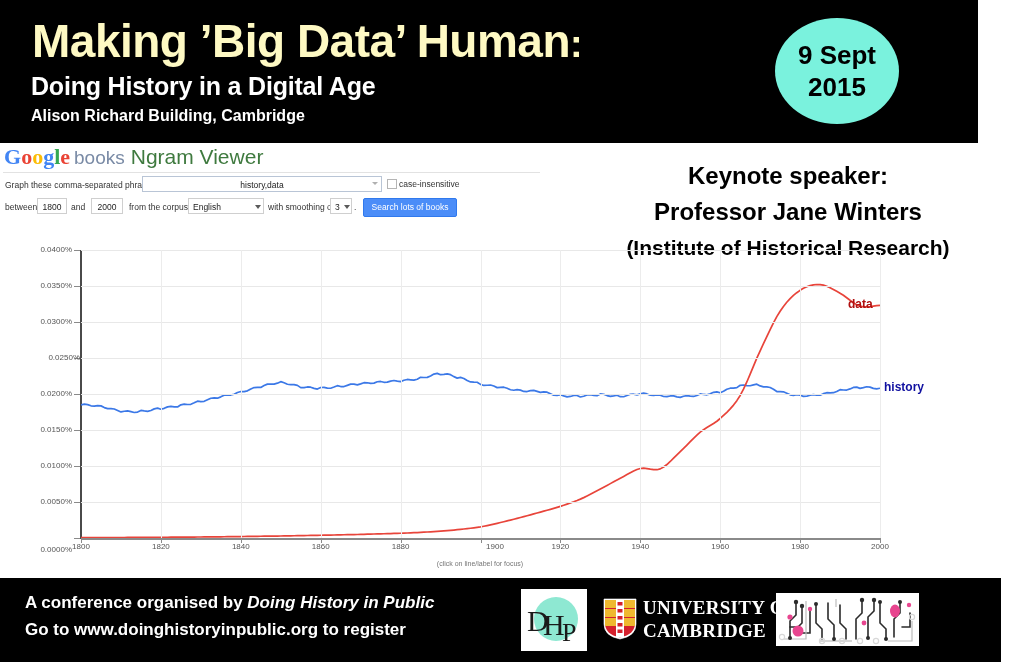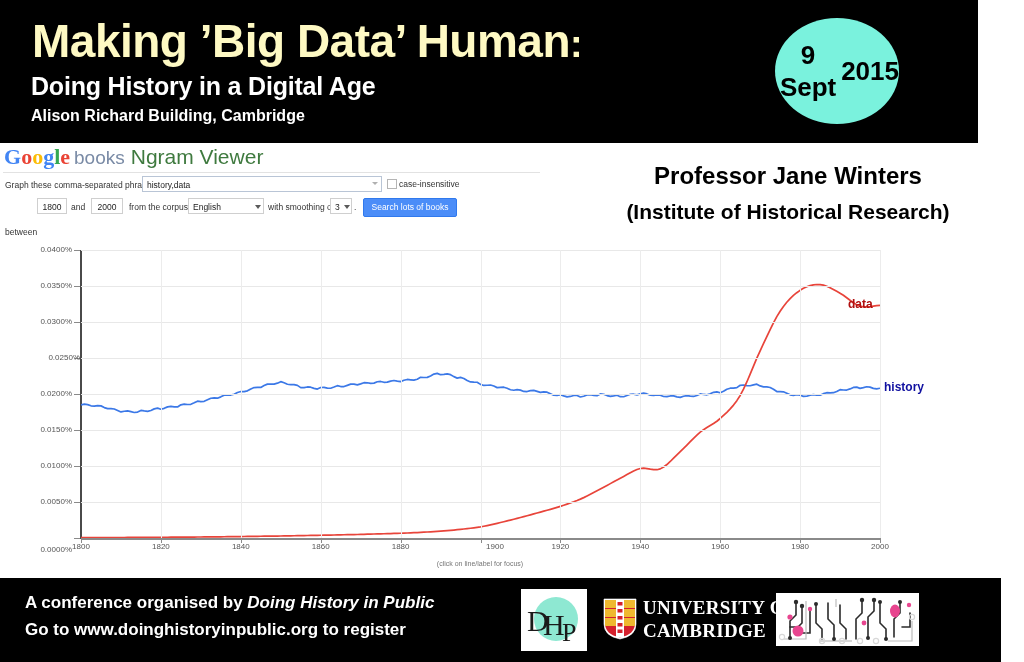--- a/index.html
+++ b/index.html
@@ -9,21 +9,21 @@
   
   #top-banner{position:absolute;left:0;top:0;width:978px;height:143px;background:#000;}
   #title-main{position:absolute;left:32px;top:16px;color:#fef9c3;font-weight:bold;
       font-size:46px;letter-spacing:-0.5px;line-height:50px;white-space:nowrap;}
   #title-main .colon{font-size:38px;}
   #title-sub{position:absolute;left:31px;top:73px;color:#fff;font-weight:bold;
       font-size:25px;letter-spacing:-0.2px;line-height:27px;white-space:nowrap;}
   #title-venue{position:absolute;left:31px;top:107px;color:#fff;font-weight:bold;
       font-size:16px;letter-spacing:0px;line-height:18px;white-space:nowrap;}
   #date-badge{position:absolute;left:775px;top:18px;width:124px;height:106px;
-      border-radius:50%;background:#7af2dd;display:flex;flex-direction:row;
+      border-radius:50%;background:#7af2dd;display:flex;flex-direction:column;
       align-items:center;justify-content:center;color:#000;font-weight:bold;
       font-size:26px;line-height:32px;text-align:center;}
 
   
   #ngram-logo{position:absolute;left:4px;top:145px;font-size:22px;line-height:24px;white-space:nowrap;}
   #ngram-logo .g1{color:#4285f4;font-family:"Liberation Serif",serif;font-weight:bold;}
   #ngram-logo .g2{color:#ea4335;font-family:"Liberation Serif",serif;font-weight:bold;}
   #ngram-logo .g3{color:#fbbc05;font-family:"Liberation Serif",serif;font-weight:bold;}
   #ngram-logo .g4{color:#4285f4;font-family:"Liberation Serif",serif;font-weight:bold;}
   #ngram-logo .g5{color:#34a853;font-family:"Liberation Serif",serif;font-weight:bold;}
@@ -33,27 +33,27 @@
 
   .hdr-rule{position:absolute;left:3px;width:537px;height:1px;background:#e2e2e2;}
 
   #row-phrases{position:absolute;left:3px;top:176px;width:540px;height:18px;}
   #row-corpus{position:absolute;left:3px;top:198px;width:540px;height:18px;}
   .mini{font-size:8.5px;color:#333;line-height:18px;}
   .fieldbox{border:1px solid #b9c5d6;background:#fff;height:16px;line-height:16px;
       font-size:8.5px;color:#222;padding:0 4px;box-sizing:border-box;display:inline-block;
       vertical-align:middle;}
   .fieldbox.plain{border:1px solid #cfcfcf;}
-  #phrase-input{position:absolute;left:139px;top:0px;width:240px;}
+  #phrase-input{position:absolute;left:139px;top:0px;width:240px;text-align:center;}
   #phrase-caret{position:absolute;left:369px;top:6px;width:0;height:0;
       border-left:3px solid transparent;border-right:3px solid transparent;
       border-top:3px solid #b0b0b0;}
   #ci-box{position:absolute;left:384px;top:3px;width:8px;height:8px;border:1px solid #b5b5b5;background:#fff;}
   #ci-label{position:absolute;left:396px;top:0px;font-size:8.5px;color:#333;line-height:17px;}
-  #lbl-between{position:absolute;left:2px;top:0;margin-top:25px;}
+  #lbl-between{position:absolute;left:2px;top:0;}
   #in-start{position:absolute;left:34px;top:0;width:30px;text-align:center;}
   #lbl-and{position:absolute;left:68px;top:0;}
   #in-end{position:absolute;left:88px;top:0;width:32px;text-align:center;}
   #lbl-corpus{position:absolute;left:126px;top:0;}
   #sel-corpus{position:absolute;left:185px;top:0;width:76px;}
   #corpus-caret{position:absolute;left:252px;top:7px;width:0;height:0;
       border-left:3px solid transparent;border-right:3px solid transparent;border-top:4px solid #5a5a5a;}
   #lbl-smooth{position:absolute;left:265px;top:0;}
   #sel-smooth{position:absolute;left:327px;top:0;width:22px;}
   #smooth-caret{position:absolute;left:341px;top:7px;width:0;height:0;
@@ -138,20 +138,21 @@
   <span id="sel-corpus" class="fieldbox plain">English</span>
   <span id="corpus-caret"></span>
   <span id="lbl-smooth" class="mini">with smoothing of</span>
   <span id="sel-smooth" class="fieldbox plain">3</span>
   <span id="smooth-caret"></span>
   <span id="lbl-dot" class="mini">.</span>
   <span id="search-btn">Search lots of books</span>
 </div>
 
 <div id="keynote">
+  <div>Keynote speaker:</div>
   <div>Professor Jane Winters</div>
   <div class="small">(Institute of Historical Research)</div>
 </div>
 
 <div id="chart">
   <div id="yaxis-line"></div>
   <div id="plot">
     <svg id="plot-svg" width="799" height="288" viewBox="0 0 799 288" preserveAspectRatio="none" style="position:absolute;left:0;top:0;">
       <polyline id="line-history" fill="none" stroke="#3b78e7" stroke-width="1.7" stroke-linejoin="round" points="0.00,154.80 3.33,154.08 6.66,154.59 9.99,155.80 13.32,156.20 16.65,155.59 19.98,155.87 23.30,157.58 26.63,158.56 29.96,158.58 33.29,158.98 36.62,160.50 39.95,161.95 43.28,161.26 46.61,160.91 49.94,161.67 53.27,162.48 56.60,162.04 59.92,160.44 63.25,160.95 66.58,161.36 69.91,160.48 73.24,158.89 76.57,158.14 79.90,159.25 83.23,158.33 86.56,156.85 89.89,156.32 93.22,156.84 96.55,156.95 99.88,154.83 103.20,154.20 106.53,154.52 109.86,154.31 113.19,152.82 116.52,151.15 119.85,151.61 123.18,151.33 126.51,149.83 129.84,148.26 133.17,147.89 136.50,148.20 139.82,146.84 143.15,145.24 146.48,144.85 149.81,145.03 153.14,144.29 156.47,142.46 159.80,141.51 163.13,141.67 166.46,140.83 169.79,138.96 173.12,137.57 176.45,137.45 179.78,137.44 183.10,135.55 186.43,134.14 189.76,133.99 193.09,134.07 196.42,133.19 199.75,131.65 203.08,132.76 206.41,134.22 209.74,134.71 213.07,134.64 216.40,135.39 219.73,137.65 223.05,137.60 226.38,136.96 229.71,137.22 233.04,138.42 236.37,139.10 239.70,137.52 243.03,137.43 246.36,138.16 249.69,138.24 253.02,137.02 256.35,135.68 259.68,136.53 263.00,136.55 266.33,135.36 269.66,134.17 272.99,134.20 276.32,134.87 279.65,133.83 282.98,132.69 286.31,132.78 289.64,133.40 292.97,133.09 296.30,131.77 299.63,131.47 302.95,132.29 306.28,132.16 309.61,131.09 312.94,130.53 316.27,131.16 319.60,131.65 322.93,130.27 326.26,129.46 329.59,129.80 332.92,130.13 336.25,129.21 339.57,127.35 342.90,127.49 346.23,127.35 349.56,125.94 352.89,124.05 356.22,123.35 359.55,124.70 362.88,124.35 366.21,123.89 369.54,124.69 372.87,126.62 376.20,128.11 379.52,127.42 382.85,128.44 386.18,130.46 389.51,131.93 392.84,132.15 396.17,132.25 399.50,134.40 402.83,135.47 406.16,135.26 409.49,135.06 412.82,136.05 416.15,137.61 419.48,137.39 422.80,137.20 426.13,138.26 429.46,139.78 432.79,140.27 436.12,139.70 439.45,140.15 442.78,141.43 446.11,141.55 449.44,140.69 452.77,140.41 456.10,141.43 459.42,142.42 462.75,141.88 466.08,142.16 469.41,143.71 472.74,145.21 476.07,145.41 479.40,144.64 482.73,145.86 486.06,146.83 489.39,146.46 492.72,145.52 496.05,145.49 499.38,147.02 502.70,146.28 506.03,145.01 509.36,144.74 512.69,145.44 516.02,145.67 519.35,143.96 522.68,144.24 526.01,145.57 529.34,146.32 532.67,145.84 536.00,145.26 539.33,146.68 542.65,146.77 545.98,145.49 549.31,144.23 552.64,144.22 555.97,144.85 559.30,143.83 562.63,143.17 565.96,143.93 569.29,145.20 572.62,145.49 575.95,144.81 579.27,145.23 582.60,146.48 585.93,146.66 589.26,145.96 592.59,145.83 595.92,146.83 599.25,147.42 602.58,146.24 605.91,145.64 609.24,146.14 612.57,146.47 615.90,145.55 619.23,143.94 622.55,144.47 625.88,144.78 629.21,143.81 632.54,142.34 635.87,141.81 639.20,142.70 642.53,141.21 645.86,139.20 649.19,138.20 652.52,138.14 655.85,137.62 659.17,135.30 662.50,135.02 665.83,135.68 669.16,135.77 672.49,134.83 675.82,134.16 679.15,135.91 682.48,136.84 685.81,136.96 689.14,137.47 692.47,139.30 695.80,141.53 699.13,141.62 702.45,141.79 705.78,143.17 709.11,144.82 712.44,145.30 715.77,144.73 719.10,145.28 722.43,146.39 725.76,146.23 729.09,145.11 732.42,144.56 735.75,145.12 739.08,145.23 742.40,143.66 745.73,142.70 749.06,142.80 752.39,142.72 755.72,141.43 759.05,139.64 762.38,139.99 765.71,140.06 769.04,138.91 772.37,137.44 775.70,137.12 779.02,138.38 782.35,137.62 785.68,136.76 789.01,137.11 792.34,138.37 795.67,138.95 799.00,138.24"></polyline>
       <polyline id="line-data" fill="none" stroke="#e8443a" stroke-width="1.7" stroke-linejoin="round" points="0.00,287.64 3.33,287.63 6.66,287.62 9.99,287.61 13.32,287.59 16.65,287.58 19.98,287.57 23.30,287.56 26.63,287.54 29.96,287.53 33.29,287.52 36.62,287.51 39.95,287.50 43.28,287.48 46.61,287.47 49.94,287.46 53.27,287.45 56.60,287.44 59.92,287.42 63.25,287.40 66.58,287.38 69.91,287.36 73.24,287.33 76.57,287.30 79.90,287.28 83.23,287.26 86.56,287.23 89.89,287.21 93.22,287.18 96.55,287.16 99.88,287.14 103.20,287.11 106.53,287.09 109.86,287.07 113.19,287.05 116.52,287.02 119.85,286.99 123.18,286.96 126.51,286.93 129.84,286.89 133.17,286.85 136.50,286.81 139.82,286.78 143.15,286.74 146.48,286.71 149.81,286.67 153.14,286.64 156.47,286.60 159.80,286.56 163.13,286.52 166.46,286.47 169.79,286.42 173.12,286.37 176.45,286.32 179.78,286.27 183.10,286.22 186.43,286.18 189.76,286.13 193.09,286.09 196.42,286.04 199.75,285.98 203.08,285.93 206.41,285.87 209.74,285.81 213.07,285.75 216.40,285.68 219.73,285.62 223.05,285.56 226.38,285.51 229.71,285.45 233.04,285.39 236.37,285.33 239.70,285.26 243.03,285.20 246.36,285.13 249.69,285.05 253.02,284.98 256.35,284.90 259.68,284.83 263.00,284.76 266.33,284.69 269.66,284.63 272.99,284.55 276.32,284.48 279.65,284.40 282.98,284.31 286.31,284.22 289.64,284.12 292.97,284.02 296.30,283.92 299.63,283.82 302.95,283.73 306.28,283.64 309.61,283.55 312.94,283.46 316.27,283.36 319.60,283.25 322.93,283.12 326.26,282.99 329.59,282.86 332.92,282.71 336.25,282.55 339.57,282.38 342.90,282.21 346.23,282.02 349.56,281.83 352.89,281.62 356.22,281.40 359.55,281.16 362.88,280.90 366.21,280.63 369.54,280.34 372.87,280.03 376.20,279.71 379.52,279.36 382.85,279.00 386.18,278.64 389.51,278.26 392.84,277.84 396.17,277.37 399.50,276.84 402.83,276.23 406.16,275.56 409.49,274.84 412.82,274.08 416.15,273.30 419.48,272.52 422.80,271.73 426.13,270.91 429.46,270.07 432.79,269.21 436.12,268.35 439.45,267.48 442.78,266.61 446.11,265.72 449.44,264.82 452.77,263.92 456.10,263.00 459.42,262.08 462.75,261.16 466.08,260.24 469.41,259.31 472.74,258.36 476.07,257.37 479.40,256.32 482.73,255.24 486.06,254.13 489.39,252.99 492.72,251.79 496.05,250.50 499.38,249.12 502.70,247.62 506.03,246.00 509.36,244.31 512.69,242.56 516.02,240.80 519.35,239.04 522.68,237.27 526.01,235.45 529.34,233.62 532.67,231.79 536.00,229.99 539.33,228.24 542.65,226.44 545.98,224.55 549.31,222.68 552.64,220.97 555.97,219.54 559.30,218.52 562.63,218.20 565.96,218.55 569.29,219.17 572.62,219.69 575.95,219.72 579.27,218.88 582.60,217.05 585.93,214.51 589.26,211.48 592.59,208.17 595.92,204.81 599.25,201.60 602.58,198.42 605.91,195.07 609.24,191.66 612.57,188.29 615.90,185.09 619.23,182.16 622.55,179.66 625.88,177.52 629.21,175.54 632.54,173.52 635.87,171.23 639.20,168.48 642.53,165.43 645.86,162.29 649.19,158.90 652.52,155.07 655.85,150.64 659.17,145.44 662.50,139.19 665.83,131.97 669.16,124.15 672.49,116.11 675.82,108.20 679.15,100.80 682.48,93.69 685.81,86.53 689.14,79.52 692.47,72.83 695.80,66.66 699.13,61.20 702.45,56.46 705.78,52.29 709.11,48.64 712.44,45.47 715.77,42.71 719.10,40.32 722.43,38.32 725.76,36.75 729.09,35.59 732.42,34.85 735.75,34.51 739.08,34.56 742.40,35.12 745.73,36.21 749.06,37.71 752.39,39.47 755.72,41.34 759.05,43.20 762.38,45.27 765.71,47.71 769.04,50.26 772.37,52.69 775.70,54.74 779.02,56.16 782.35,56.82 785.68,56.91 789.01,56.61 792.34,56.13 795.67,55.68 799.00,55.44"></polyline>

